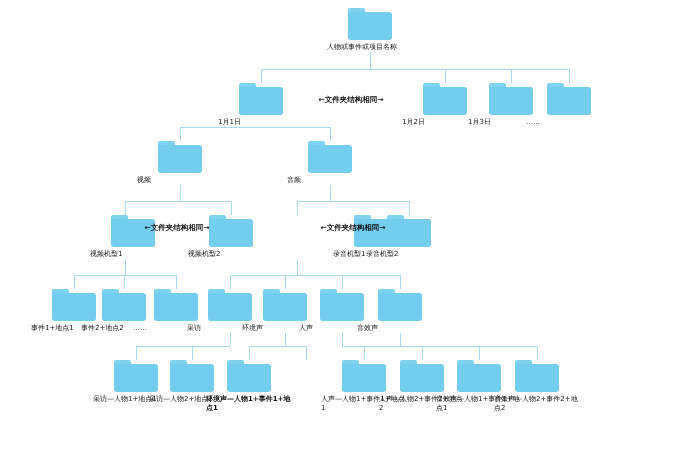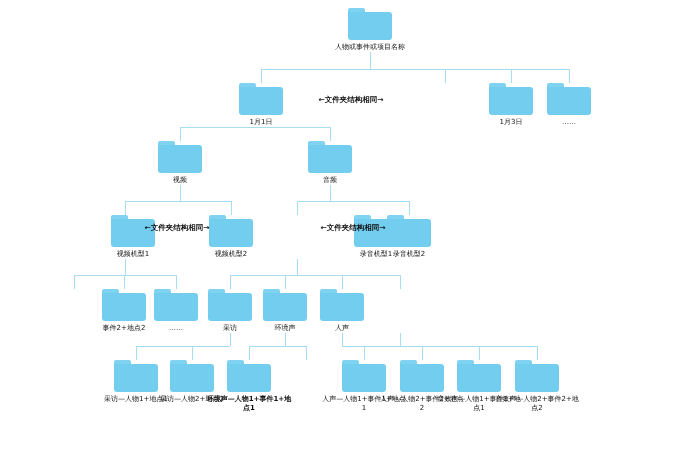--- a/index.html
+++ b/index.html
@@ -26,21 +26,20 @@
     position: absolute;
     left: 0; top: 0;
     width: 690px;
     height: 465px;
     pointer-events: none;
   }
   .node {
     position: absolute;
     width: 86px;
     margin-left: -43px;   
-    text-align: center;
   }
   .folder {
     width: 44px;
     height: 32px;
     margin: 0 auto;
     position: relative;
   }
   .folder .tab {
     position: absolute;
     left: 0;
@@ -135,20 +134,27 @@
       </div>
       <div class="label">人物或事件或项目名称</div>
     </div>
     <div class="node" style="left: 261px; top: 83px;">
       <div class="folder">
         <div class="tab" style="background: rgb(127, 210, 240);"></div>
         <div class="body" style="background: rgb(114, 205, 239);"></div>
       </div>
       <div class="label">1月1日</div>
     </div>
+    <div class="node" style="left: 445px; top: 83px;">
+      <div class="folder">
+        <div class="tab" style="background: rgb(127, 210, 240);"></div>
+        <div class="body" style="background: rgb(114, 205, 239);"></div>
+      </div>
+      <div class="label">1月2日</div>
+    </div>
     <div class="node" style="left: 511px; top: 83px;">
       <div class="folder">
         <div class="tab" style="background: rgb(127, 210, 240);"></div>
         <div class="body" style="background: rgb(114, 205, 239);"></div>
       </div>
       <div class="label">1月3日</div>
     </div>
     <div class="node" style="left: 569px; top: 83px;">
       <div class="folder">
         <div class="tab" style="background: rgb(127, 210, 240);"></div>
@@ -191,20 +197,27 @@
       </div>
       <div class="label">录音机型1</div>
     </div>
     <div class="node" style="left: 409px; top: 215px;">
       <div class="folder">
         <div class="tab" style="background: rgb(127, 210, 240);"></div>
         <div class="body" style="background: rgb(114, 205, 239);"></div>
       </div>
       <div class="label">录音机型2</div>
     </div>
+    <div class="node" style="left: 74px; top: 289px;">
+      <div class="folder">
+        <div class="tab" style="background: rgb(127, 210, 240);"></div>
+        <div class="body" style="background: rgb(114, 205, 239);"></div>
+      </div>
+      <div class="label">事件1+地点1</div>
+    </div>
     <div class="node" style="left: 124px; top: 289px;">
       <div class="folder">
         <div class="tab" style="background: rgb(127, 210, 240);"></div>
         <div class="body" style="background: rgb(114, 205, 239);"></div>
       </div>
       <div class="label">事件2+地点2</div>
     </div>
     <div class="node" style="left: 176px; top: 289px;">
       <div class="folder">
         <div class="tab" style="background: rgb(127, 210, 240);"></div>
@@ -225,20 +238,27 @@
         <div class="body" style="background: rgb(114, 205, 239);"></div>
       </div>
       <div class="label">环境声</div>
     </div>
     <div class="node" style="left: 342px; top: 289px;">
       <div class="folder">
         <div class="tab" style="background: rgb(127, 210, 240);"></div>
         <div class="body" style="background: rgb(114, 205, 239);"></div>
       </div>
       <div class="label">人声</div>
+    </div>
+    <div class="node" style="left: 400px; top: 289px;">
+      <div class="folder">
+        <div class="tab" style="background: rgb(127, 210, 240);"></div>
+        <div class="body" style="background: rgb(114, 205, 239);"></div>
+      </div>
+      <div class="label">音效声</div>
     </div>
     <div class="node" style="left: 136px; top: 360px;">
       <div class="folder">
         <div class="tab" style="background: rgb(127, 210, 240);"></div>
         <div class="body" style="background: rgb(114, 205, 239);"></div>
       </div>
       <div class="label">采访—人物1+地点1</div>
     </div>
     <div class="node" style="left: 192px; top: 360px;">
       <div class="folder">

